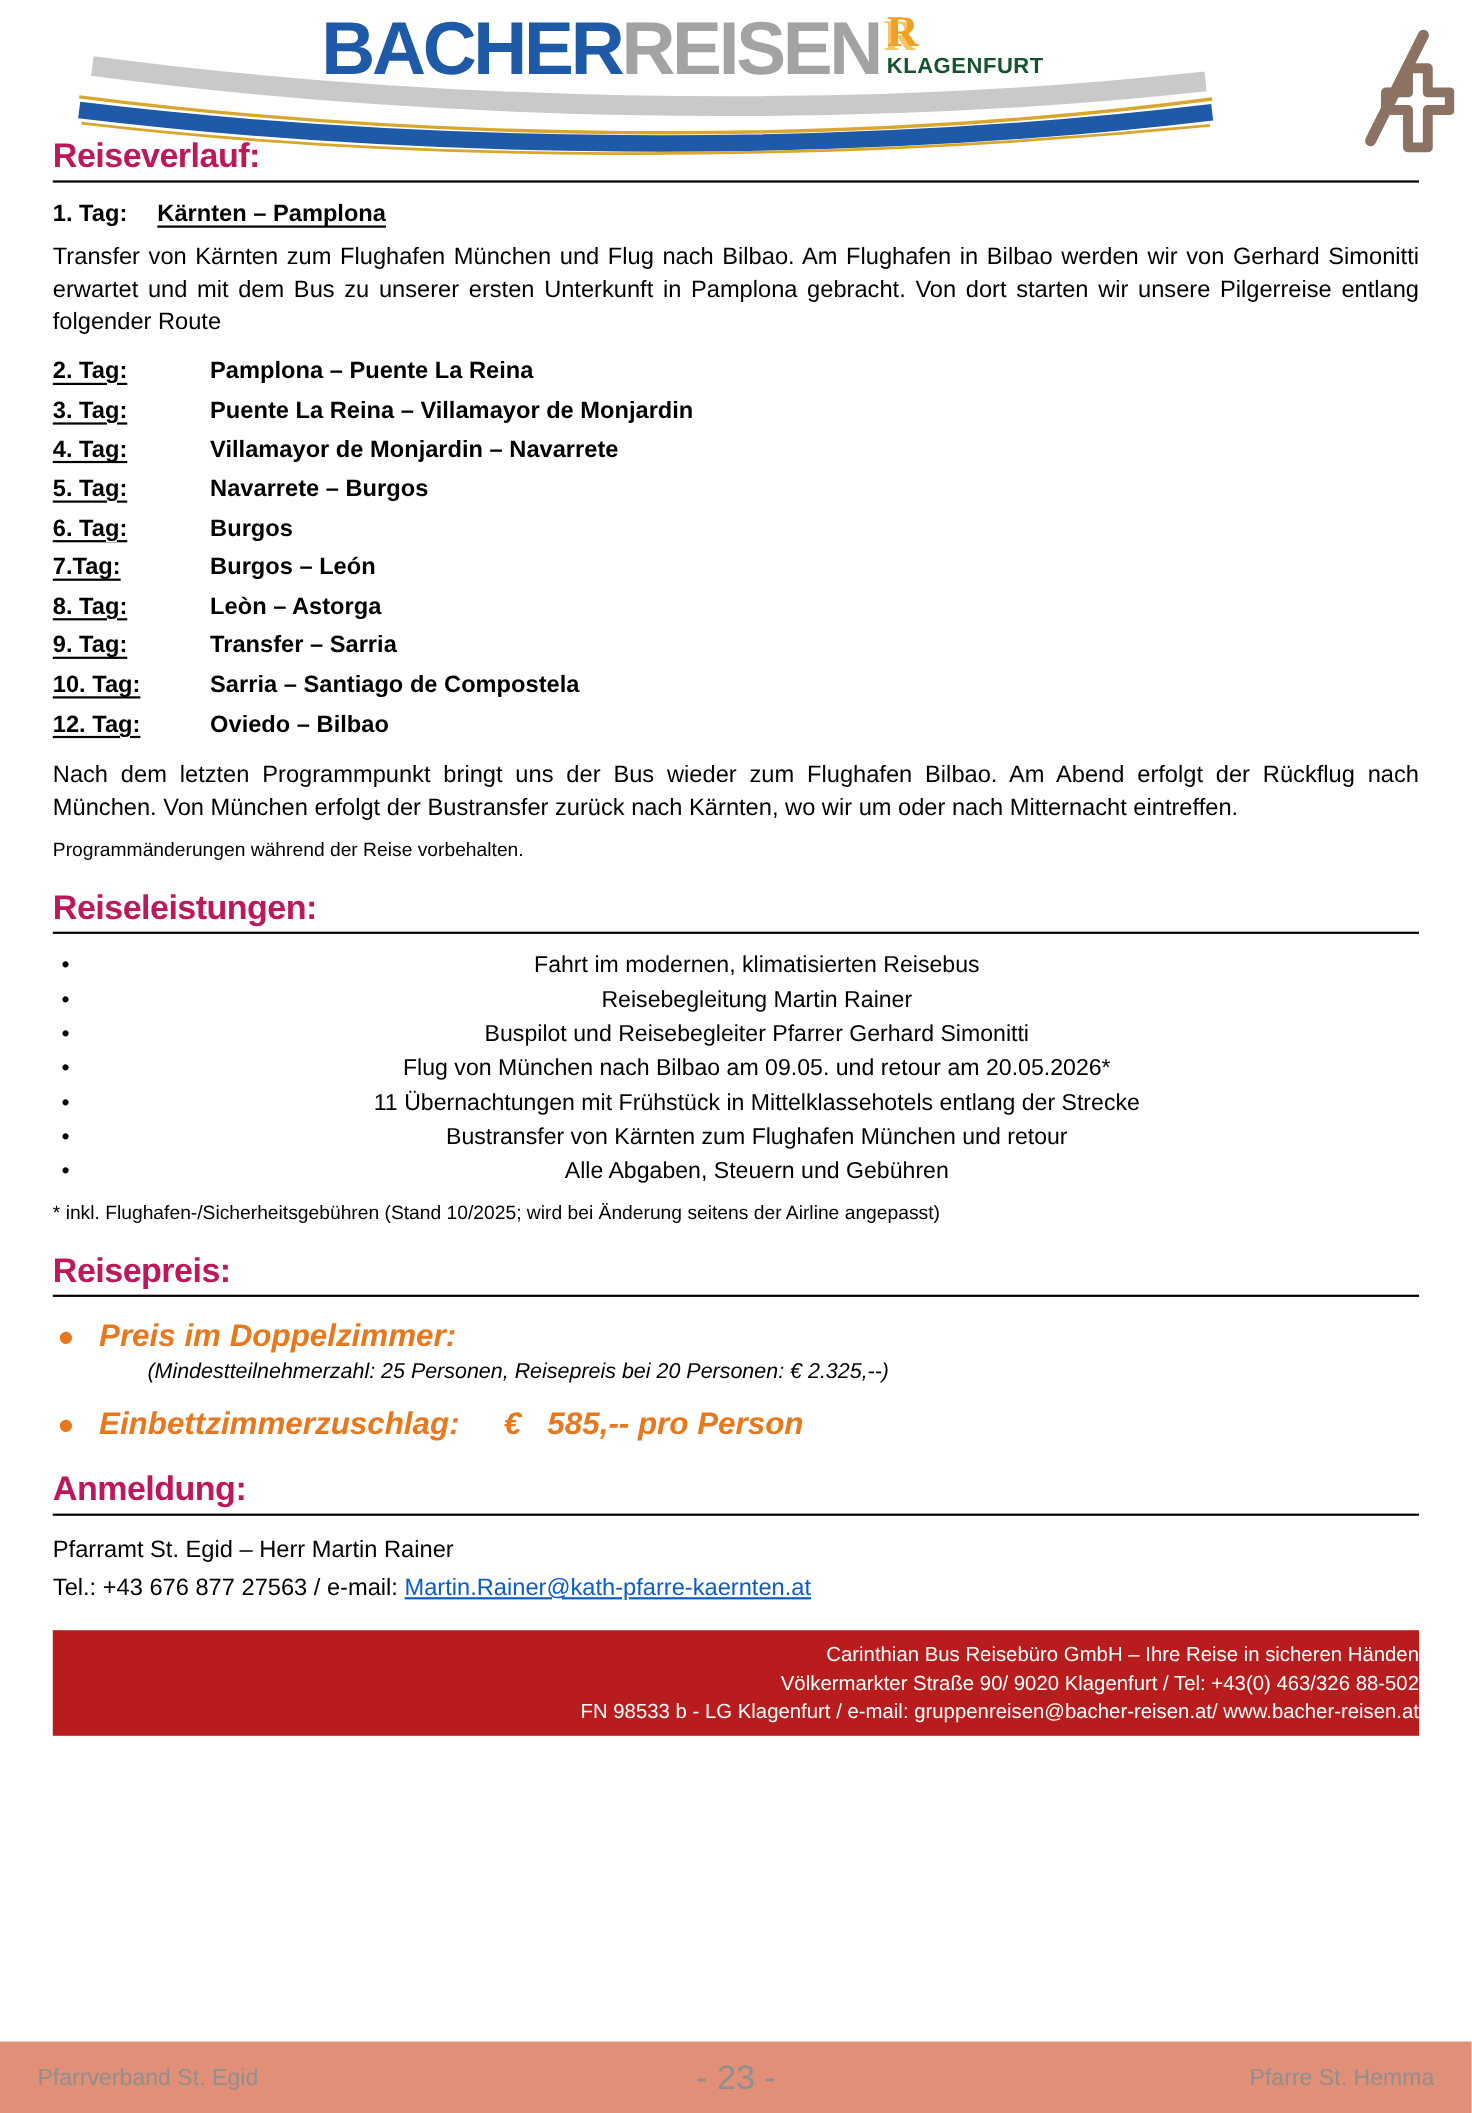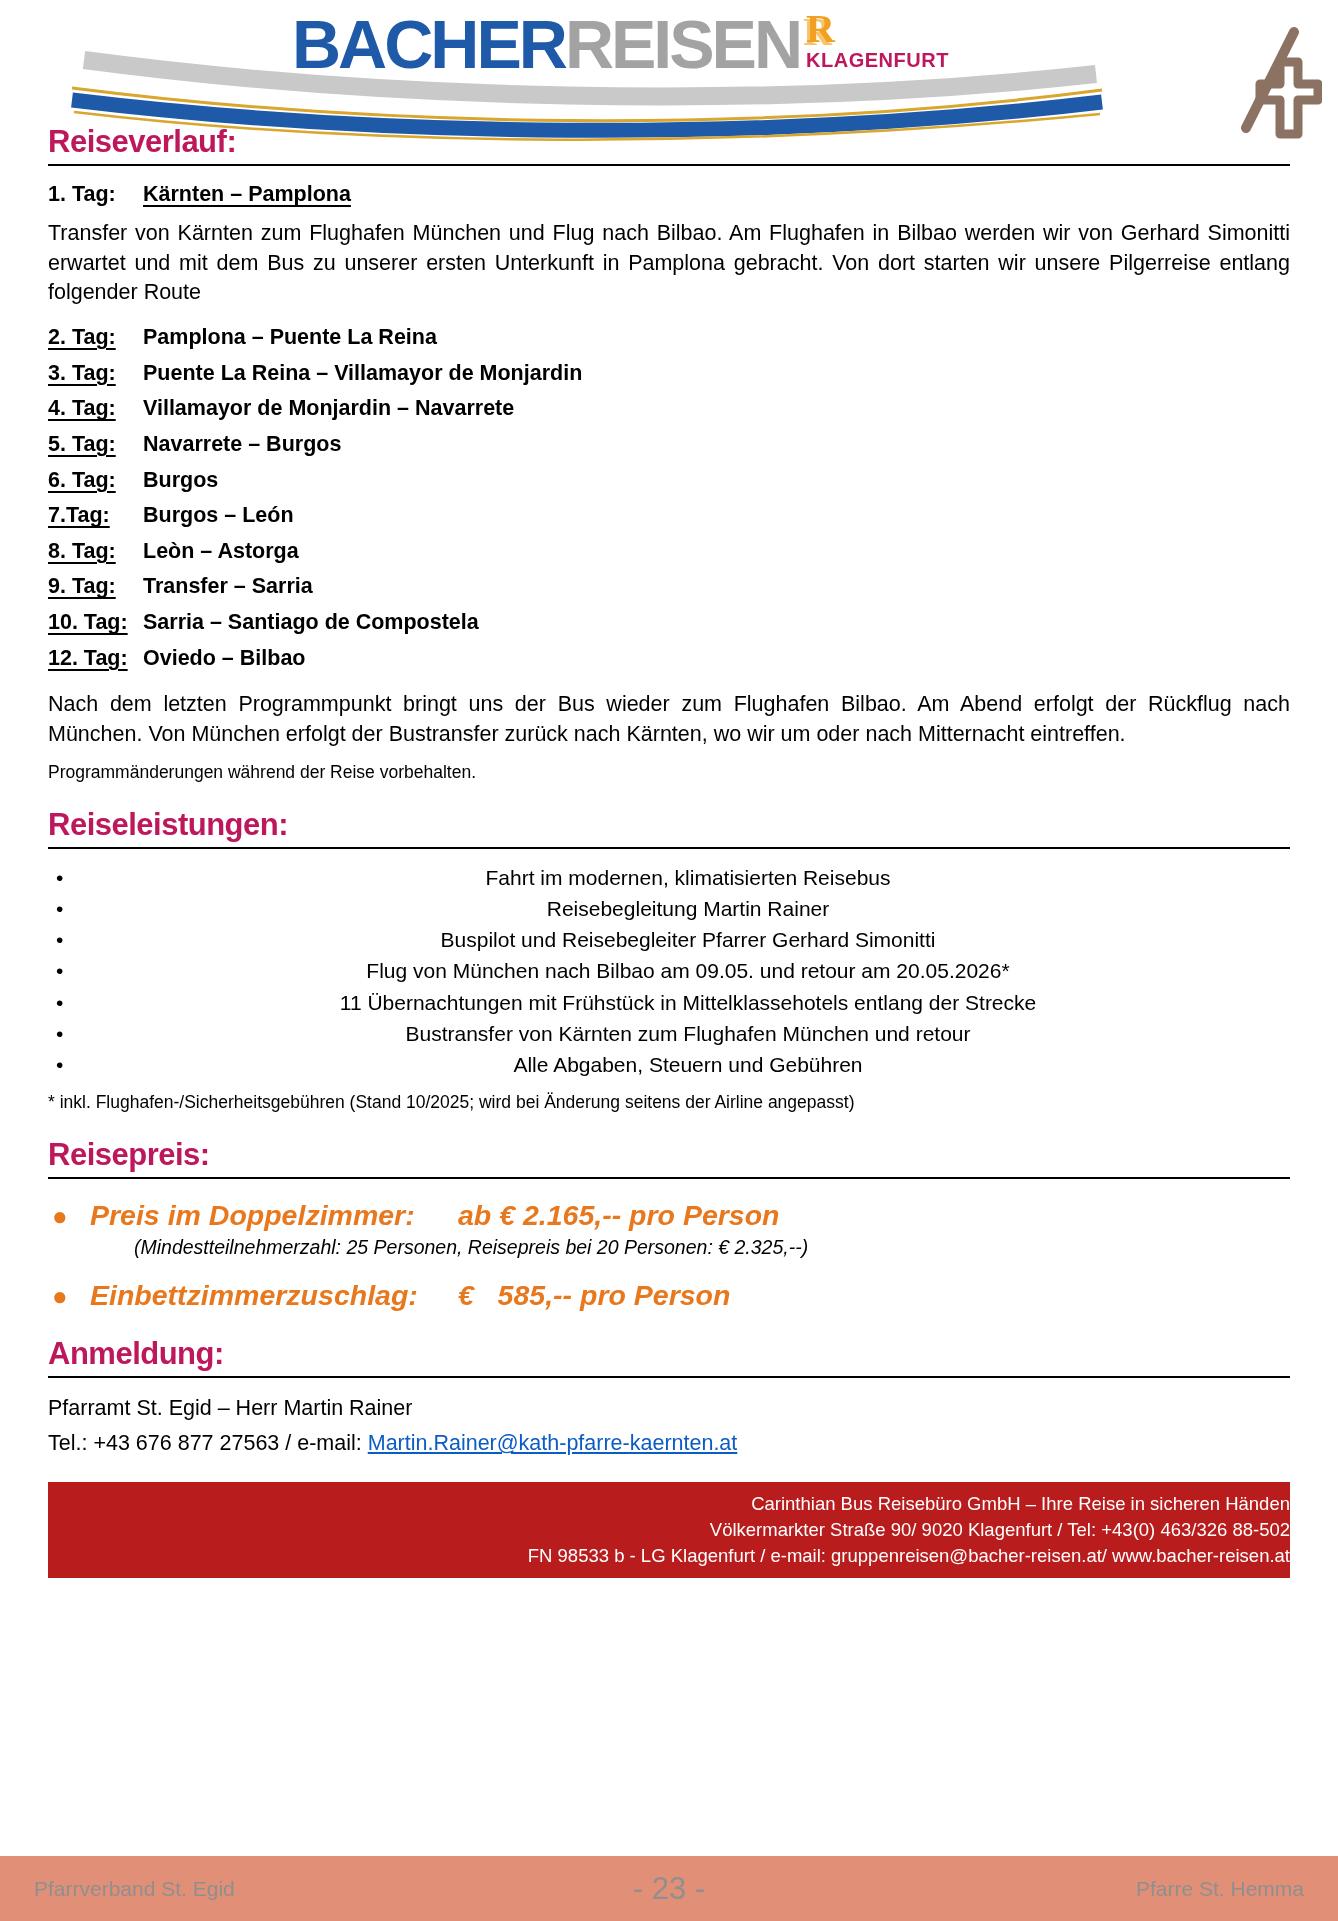--- a/index.html
+++ b/index.html
@@ -10,35 +10,35 @@
   
   .header{position:relative;height:118px;}
   .swoosh{position:absolute;left:70px;top:42px;}
   .brand{position:absolute;left:292px;top:10px;display:flex;align-items:flex-start;line-height:1;}
   .brand-main{font-size:68px;font-weight:bold;letter-spacing:-3px;white-space:nowrap;}
   .brand-bacher{color:#1E5AA8;}
   .brand-reisen{color:#A3A3A3;}
   .brand-right{display:flex;flex-direction:column;align-items:flex-start;margin-left:6px;margin-top:2px;}
   .r-glyph{color:#F2A024;font-weight:bold;font-size:40px;line-height:0.85;
            text-shadow:-3px 3px 0 #f7c469;font-family:"Liberation Serif",serif;}
-  .brand-city{color:#be185d;font-weight:bold;font-size:20px;letter-spacing:0.5px;margin-top:4px;}
+  .brand-city{color:#14532d;font-weight:bold;font-size:20px;letter-spacing:0.5px;margin-top:4px;}
   .corner-mark{position:absolute;right:16px;top:24px;}
 
   
   .section-wrap{border-bottom:2px solid #000;padding-bottom:4px;margin-top:24px;margin-bottom:12px;}
   .section-title{color:#be185d;font-size:31px;font-weight:bold;margin:0;letter-spacing:-0.5px;}
   .first{margin-top:6px;}
 
   
   .day1{font-size:21.5px;font-weight:bold;margin:16px 0 12px;}
   .day1-inner{text-decoration:underline;text-underline-offset:4px;}
   .day1-label{display:inline-block;min-width:95px;}
   .para{font-size:21.5px;line-height:1.38;text-align:justify;margin:10px 0 8px;}
   .days{margin-top:18px;}
-  .day-row{display:flex;font-size:21.5px;font-weight:bold;margin:12px 0;line-height:1.1;}
+  .day-row{display:flex;font-size:21.5px;font-weight:bold;margin:12px 0;line-height:1.1;gap:48px;}
   .day-label{min-width:95px;text-decoration:underline;text-underline-offset:4px;}
   .small-note{font-size:17.5px;margin:12px 0 2px;}
 
   
   .benefits{list-style:none;margin:16px 0 8px;padding:0;font-size:21px;text-align:center;}
   .benefits li{position:relative;padding-left:38px;margin:5px 0;line-height:1.25;}
   .benefits li::before{content:"\2022";position:absolute;left:8px;top:0;}
   .footnote{font-size:17.5px;margin:14px 0 0;}
 
   
@@ -166,21 +166,20 @@
 
     <p class="footnote">* inkl. Flughafen-/Sicherheitsgebühren (Stand 10/2025; wird bei Änderung seitens der Airline angepasst)</p>
 
     <div class="section-wrap">
       <h2 class="section-title">Reisepreis:</h2>
     </div>
 
     <div class="price-row">
       <span class="price-bullet">●</span>
       <span class="price-label">Preis im Doppelzimmer:</span>
-      <span class="price-value">ab € 2.165,-- pro Person</span>
     </div>
     <p class="price-note">(Mindestteilnehmerzahl: 25 Personen, Reisepreis bei 20 Personen: € 2.325,--)</p>
 
     <div class="price-row">
       <span class="price-bullet">●</span>
       <span class="price-label">Einbettzimmerzuschlag:</span>
       <span class="price-value">€   585,-- pro Person</span>
     </div>
 
     <div class="section-wrap">

